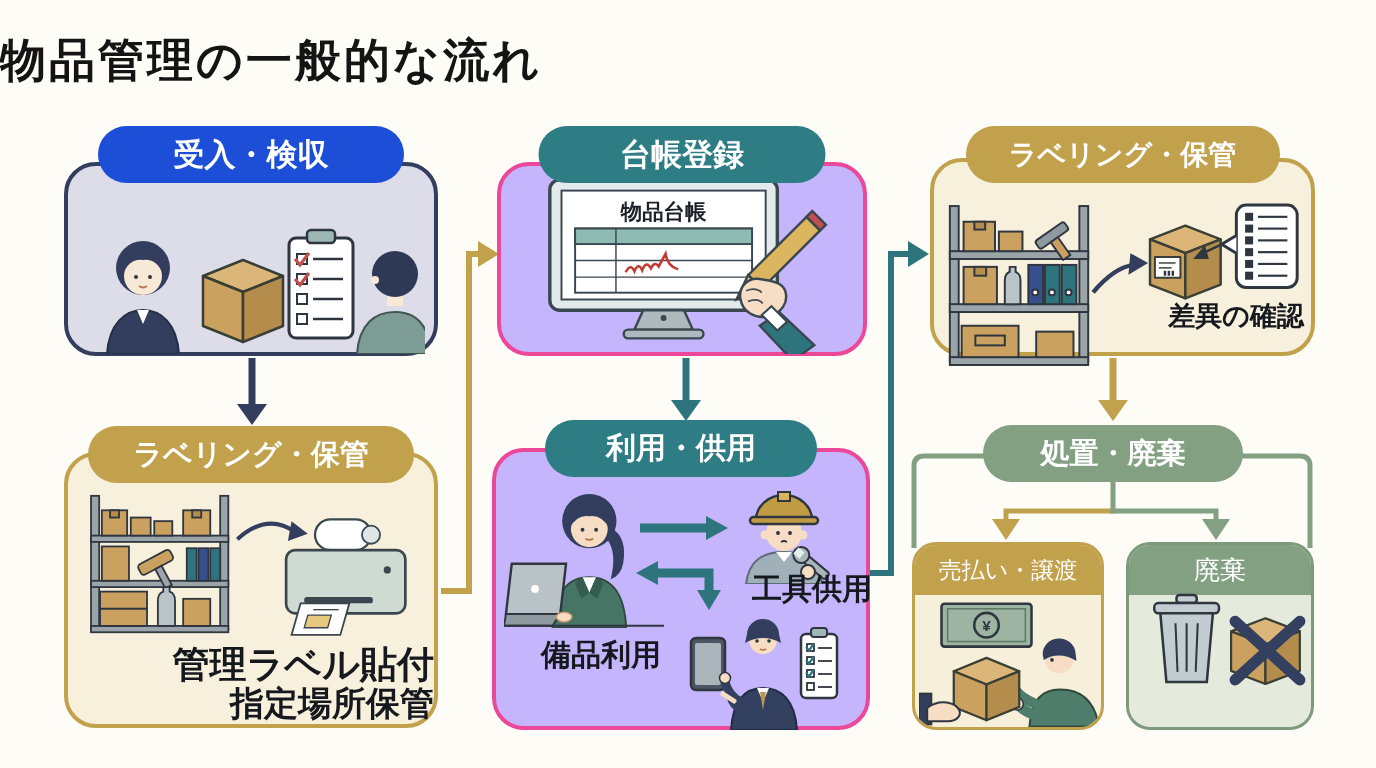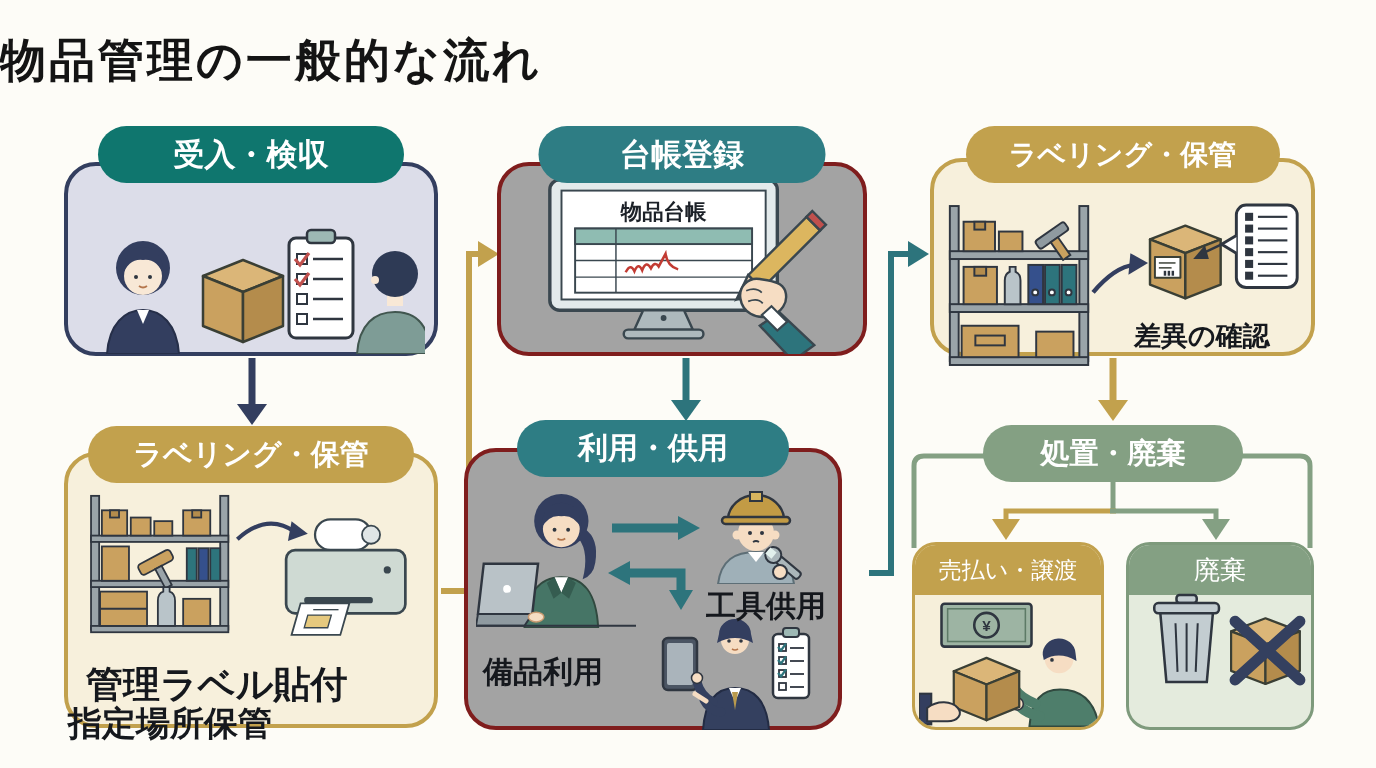--- a/index.html
+++ b/index.html
@@ -16,28 +16,28 @@
   }
   .connectors{position:absolute;left:0;top:0;z-index:1;}
   .fbox{position:absolute;z-index:2;border-radius:32px;}
   .fbox .pill{
     position:absolute;left:50%;transform:translateX(-50%);
     height:57px;border-radius:29px;z-index:3;
     display:flex;align-items:center;justify-content:center;
     color:#ffffff;font-weight:800;white-space:nowrap;
   }
   .navy-box{background:#dcdde9;border:4px solid #333e5f;}
-  .teal-box{background:#a3a3a3;border:4px solid #7f1d1d;}
+  .teal-box{background:#c4b5fd;border:4px solid #ec4899;}
   .gold-box{background:#f7f0dc;border:4px solid #c2a14d;}
-  .pill-navy{background:#0f766e;}
+  .pill-navy{background:#1d4ed8;}
   .pill-teal{background:#2e7d84;}
   .pill-gold{background:#c2a14d;}
   .pill-sage{background:#84a083;}
   .note{
-    position:absolute;font-weight:800;color:#15181d;text-align:left;line-height:1.25;margin-top:20px;
+    position:absolute;font-weight:800;color:#15181d;text-align:right;line-height:1.25;
   }
   .subbox{position:absolute;z-index:2;border-radius:24px;overflow:hidden;}
   .subbox .band{
     position:absolute;left:0;top:0;width:100%;height:50px;
     display:flex;align-items:center;justify-content:center;
     color:#fff;font-weight:400;white-space:nowrap;
   }
   .disposal-pill{
     position:absolute;z-index:3;border-radius:29px;
     display:flex;align-items:center;justify-content:center;
@@ -268,21 +268,21 @@
         <circle cx="338" cy="86" r="4" fill="#3a474f"></circle>
         <polygon points="242,123 296,123 286,158 232,158" fill="#ffffff" stroke="#3a474f" stroke-width="2"></polygon>
         <polygon points="250,136 276,136 272,150 246,150" fill="#e6c97e" stroke="#3a474f" stroke-width="1.5"></polygon>
         <line x1="256" y1="130" x2="284" y2="130" stroke="#3a474f" stroke-width="1.5"></line>
       </g>
     </svg>
     <div class="note" style="left:0;top:186px;width:100%;font-size:37px;padding-left:18px;">管理ラベル貼付</div>
     <div class="note" style="left:0;top:226px;width:100%;font-size:34px;">指定場所保管</div>
   </section>
 
-  <section class="fbox teal-box" style="left:464px;top:448px;width:378px;height:282px;font-family:Liberation Mono, monospace;">
+  <section class="fbox teal-box" style="left:492px;top:448px;width:378px;height:282px;">
     <div class="pill pill-teal" style="top:-32px;width:272px;font-size:30px;">利用・供用</div>
 
     <svg class="illus" style="left:8px;top:30px;" width="160" height="146" viewBox="0 0 165 150">
       <circle cx="88" cy="40" r="28" fill="#333e5f"></circle>
       <path d="M112,48 q15,10 11,35 q-2,13 -13,17 q7,-27 -4,-42 Z" fill="#333e5f"></path>
       <circle cx="88" cy="48" r="19" fill="#f6ddc3"></circle>
       <path d="M67,48 Q68,22 88,21 Q108,22 109,48 Q101,33 88,35 Q75,33 67,48 Z" fill="#333e5f"></path>
       <circle cx="81" cy="49" r="2" fill="#2f3640"></circle>
         <circle cx="95" cy="49" r="2" fill="#2f3640"></circle>
       <path d="M84,58 q4,3 8,0" stroke="#b5764c" stroke-width="1.8" fill="none"></path>

